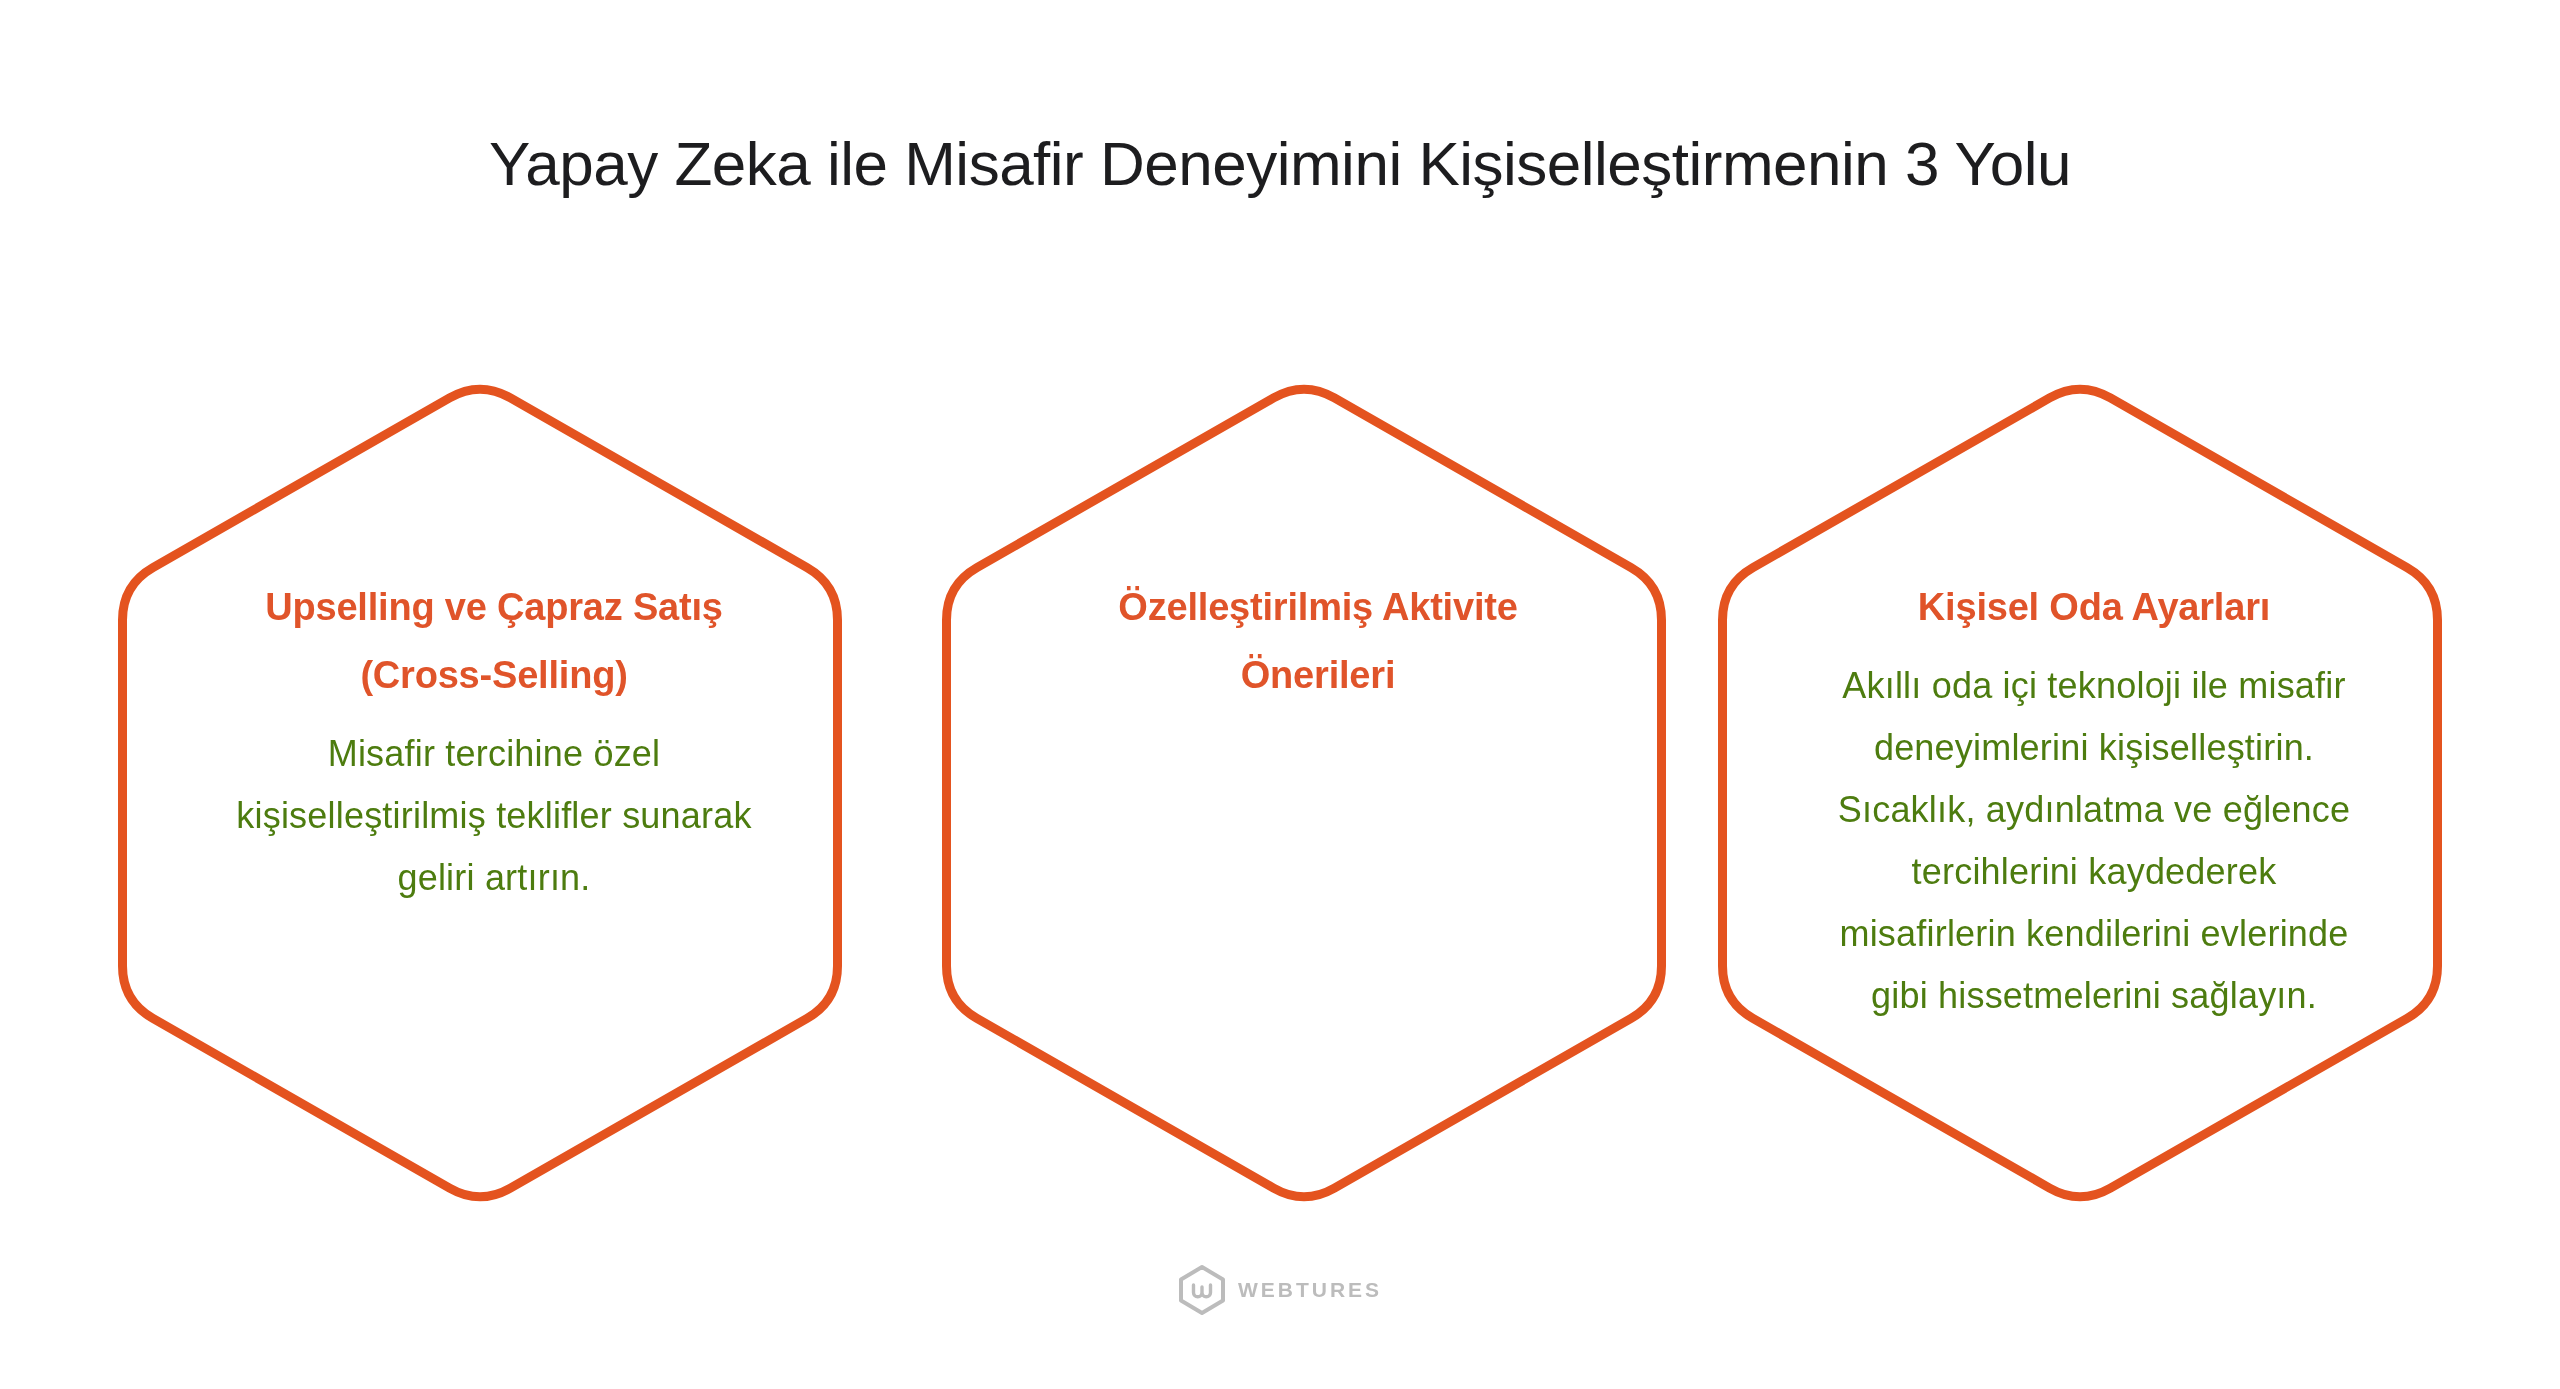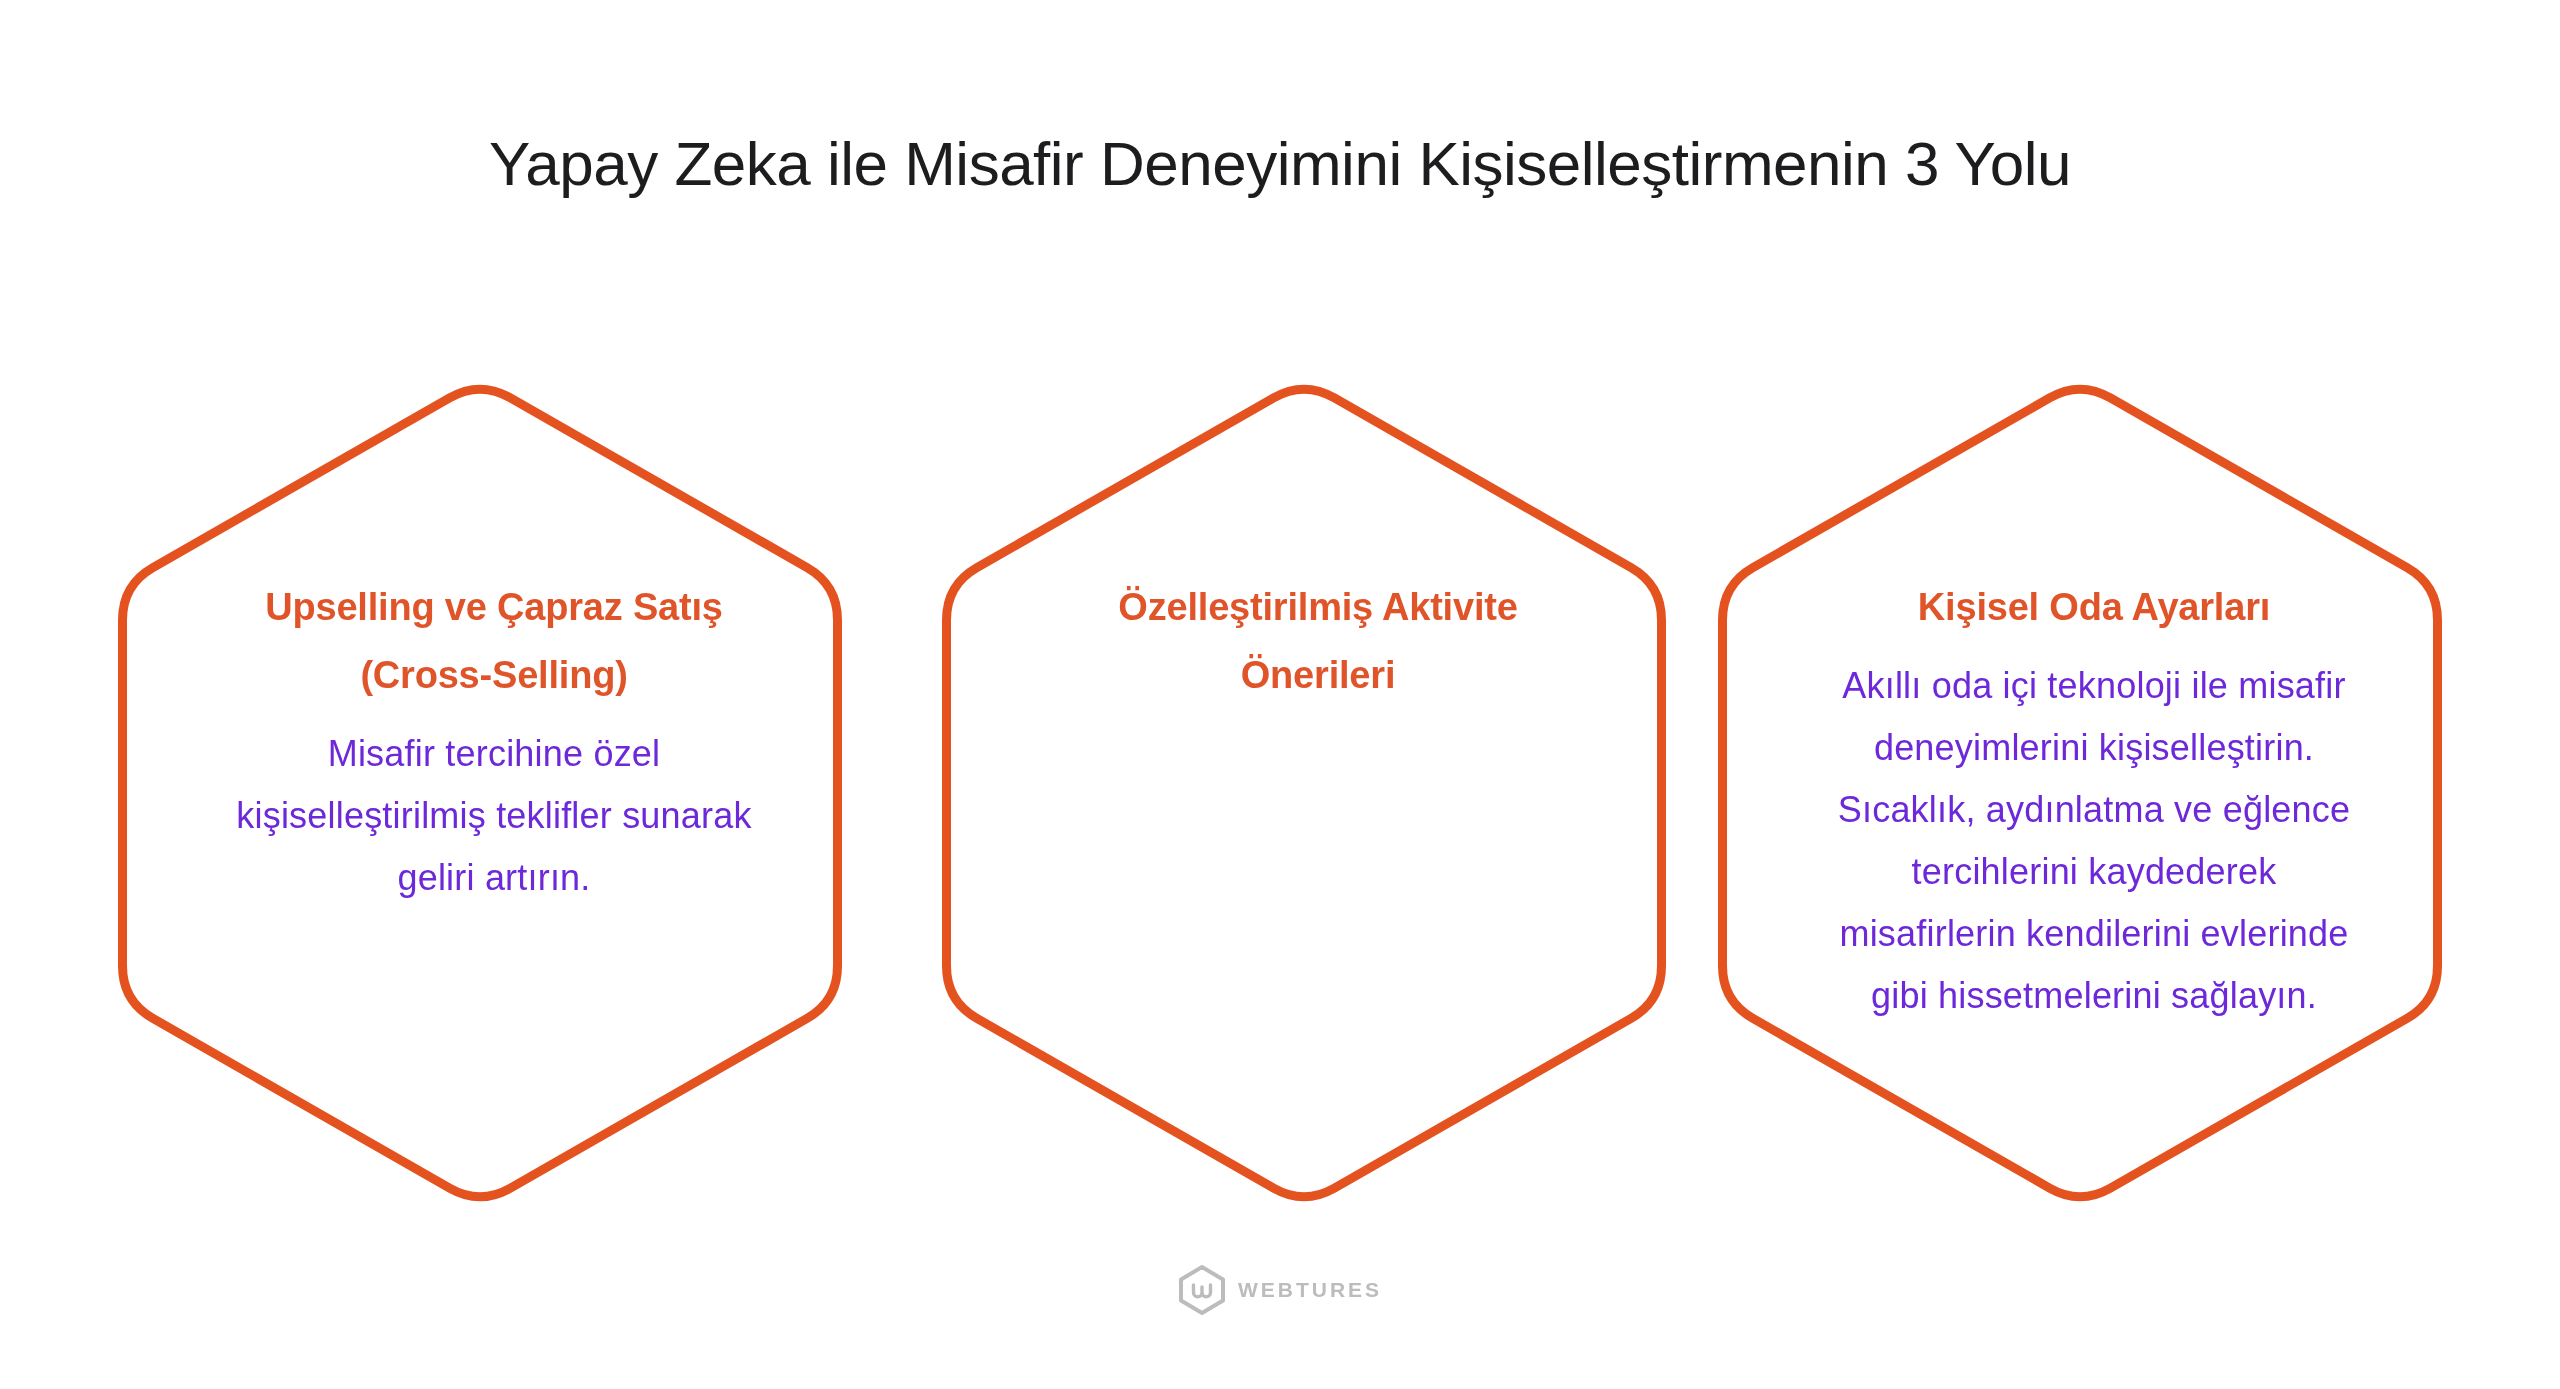--- a/index.html
+++ b/index.html
@@ -55,21 +55,21 @@
     line-height: 68px;
     color: #e0542a;
     white-space: pre-line;
     letter-spacing: -0.2px;
   }
   .hex-body {
     margin-top: 14px;
     font-size: 36px;
     font-weight: 400;
     line-height: 62px;
-    color: #6d28d9;
+    color: #4d7c0f;
     white-space: pre-line;
     letter-spacing: 0.2px;
   }
   .footer-logo {
     position: absolute;
     top: 1264px;
     left: 0;
     width: 100%;
     display: flex;
     align-items: center;

